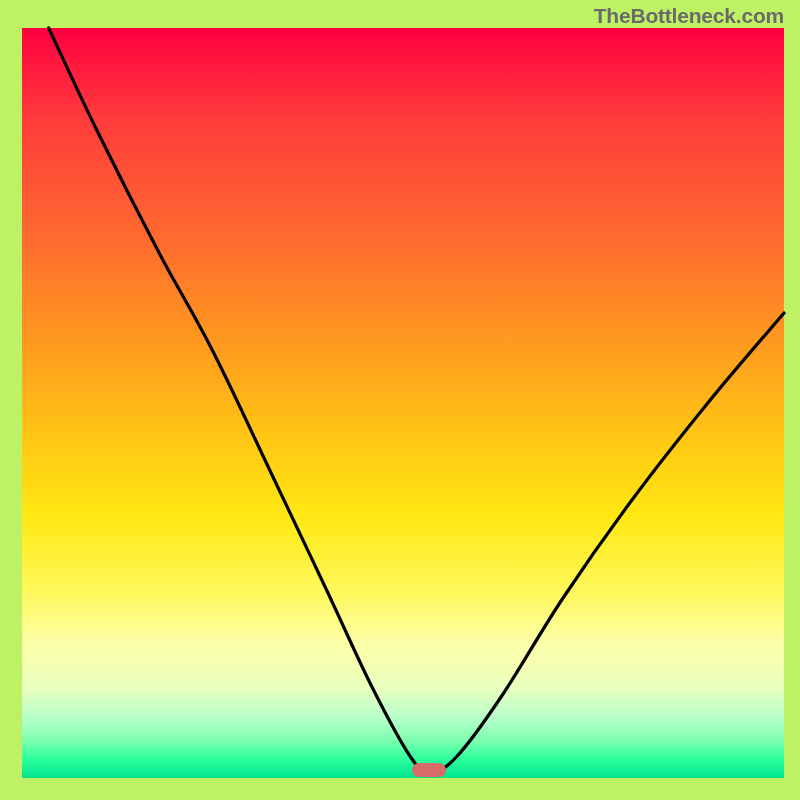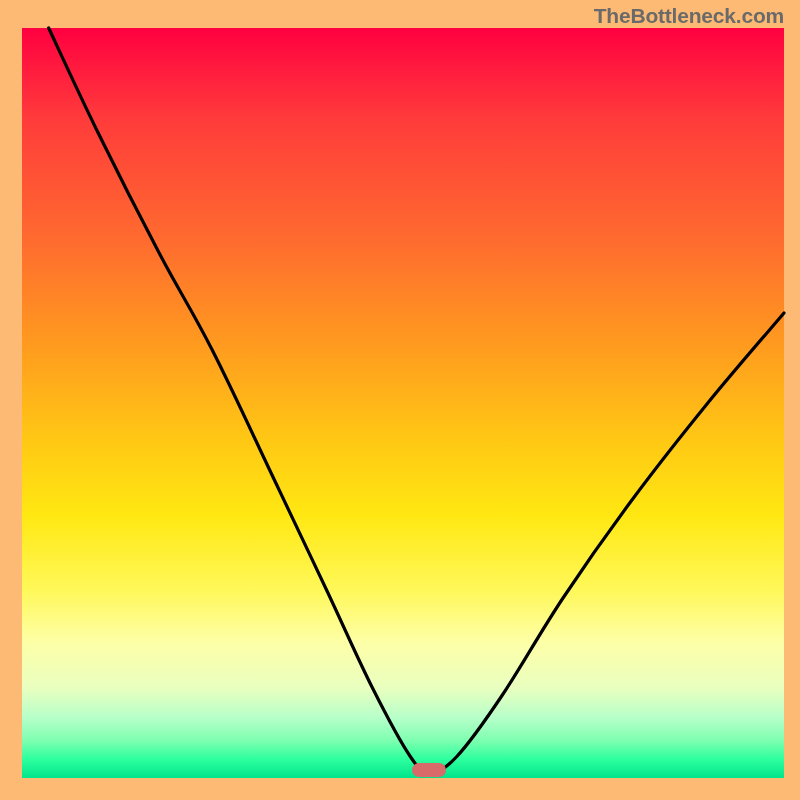--- a/index.html
+++ b/index.html
@@ -9,21 +9,21 @@
     height: 800px;
     background: #000;
     overflow: hidden;
   }
   .frame {
     position: absolute;
     left: 0;
     top: 0;
     width: 800px;
     height: 800px;
-    background: #fdba74;
+    background: #bef264;
   }
   .plot-area {
     position: absolute;
     background: linear-gradient(to bottom,
       #ff0040 0%,
       #ff3b3b 12%,
       #ff6a2f 28%,
       #ff9a1f 42%,
       #ffc814 55%,
       #ffe812 65%,

